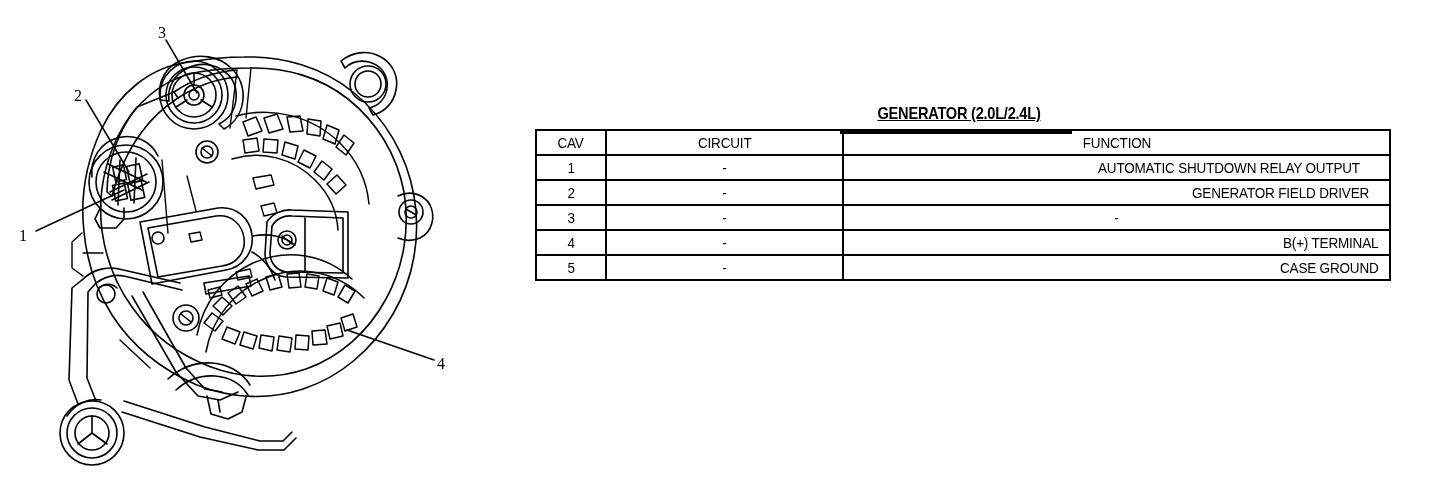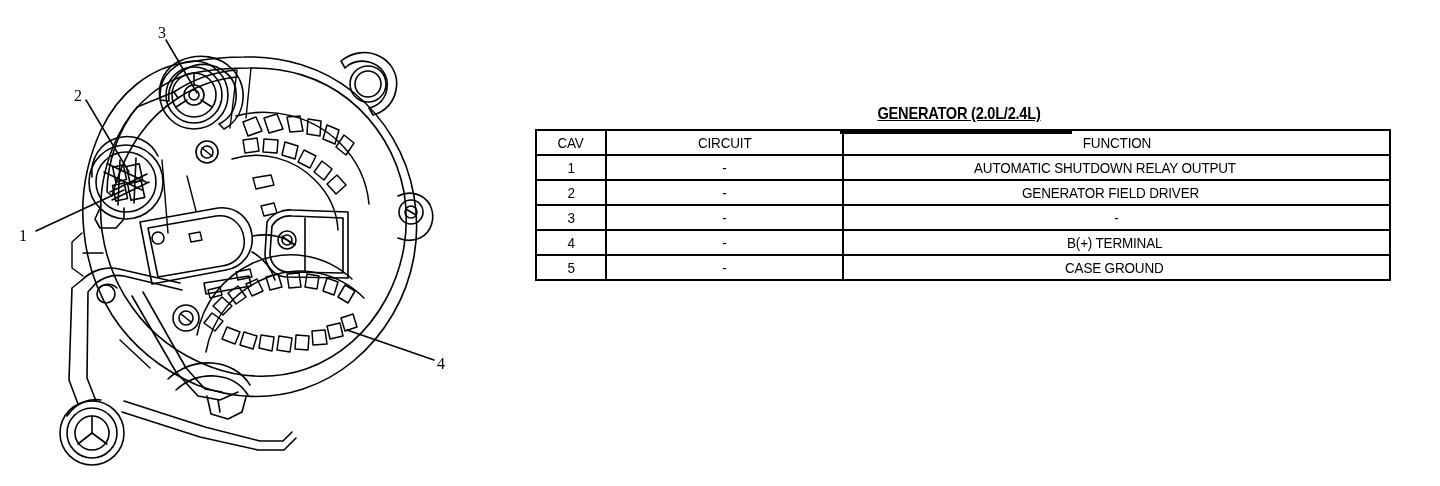--- a/index.html
+++ b/index.html
@@ -87,21 +87,21 @@
     vertical-align: middle;
     overflow: hidden;
     white-space: nowrap;
   }
   table#pinout-table thead th {
     font-weight: normal;
     text-align: center;
   }
   .col-cav  { width: 68px;  text-align: center; }
   .col-circ { width: 235px; text-align: center; }
-  .col-func { width: 545px; text-align: center; padding-left: 7px !important; }
+  .col-func { width: 545px; text-align: right; padding-left: 7px !important; }
   .col-func.centered { text-align: center; padding-left: 0 !important; }
   .cell-scale {
     display: inline-block;
     transform: scaleX(0.9);
     transform-origin: left center;
   }
   .col-cav .cell-scale,
   .col-circ .cell-scale,
   .col-func.centered .cell-scale {
     transform-origin: center center;

